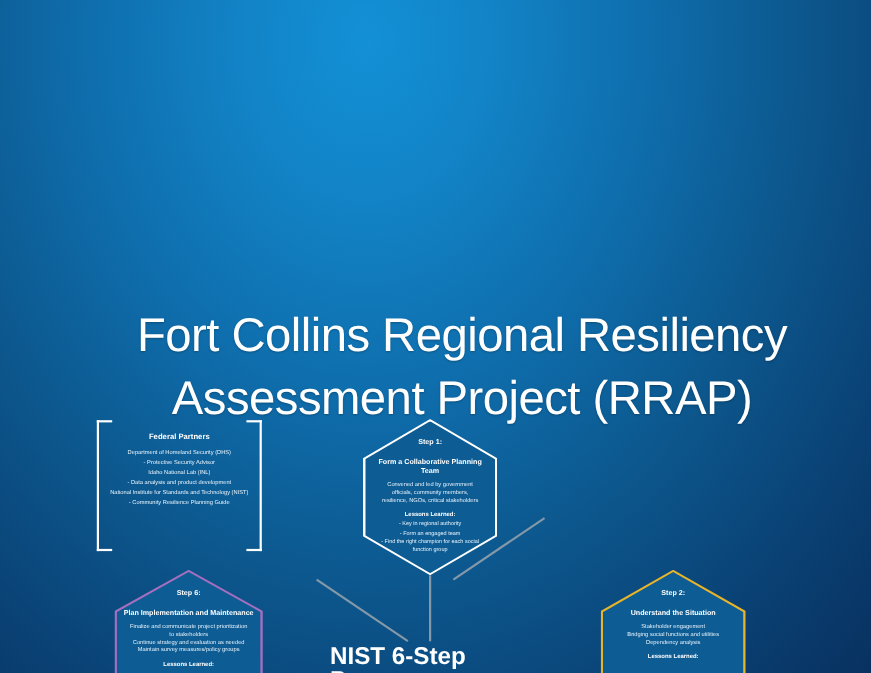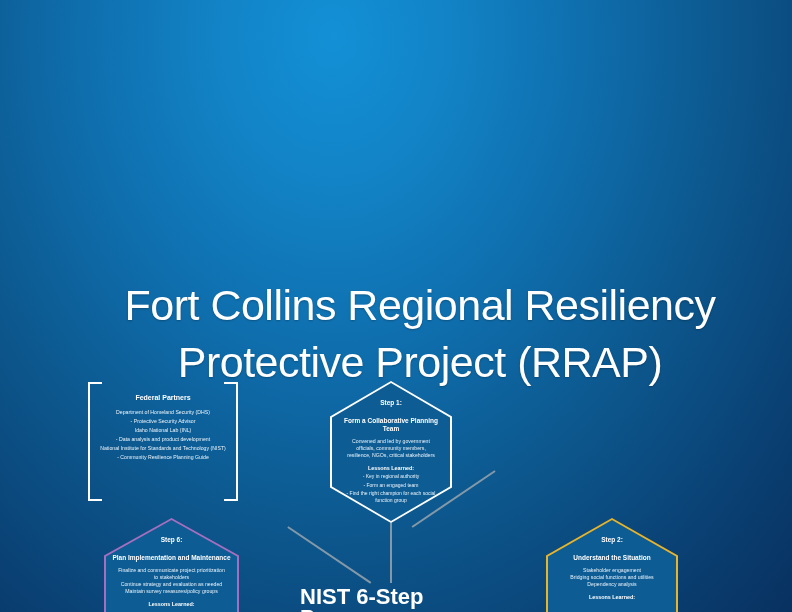--- a/index.html
+++ b/index.html
@@ -237,21 +237,21 @@
     border: 1px solid #ffffff;
   }
 </style>
 </head>
 <body>
 
 <div class="slide">
 
   <h1 class="title">
     <span class="line">Fort Collins Regional Resiliency</span>
-    <span class="line">Protective Project (RRAP)</span>
+    <span class="line">Assessment Project (RRAP)</span>
   </h1>
 
   <div class="diagram">
 
     <div class="conn" style="left:288px; top:148px; width:100px; height:1.5px; transform:rotate(34deg); transform-origin:left center;"></div>
     <div class="conn" style="left:412px; top:148px; width:100px; height:1.5px; transform:rotate(-34deg); transform-origin:left center;"></div>
     <div class="conn" style="left:390px; top:145px; width:1.5px; height:60px;"></div>
 
     <div class="bracket-box">
       <div class="brk l"></div>

